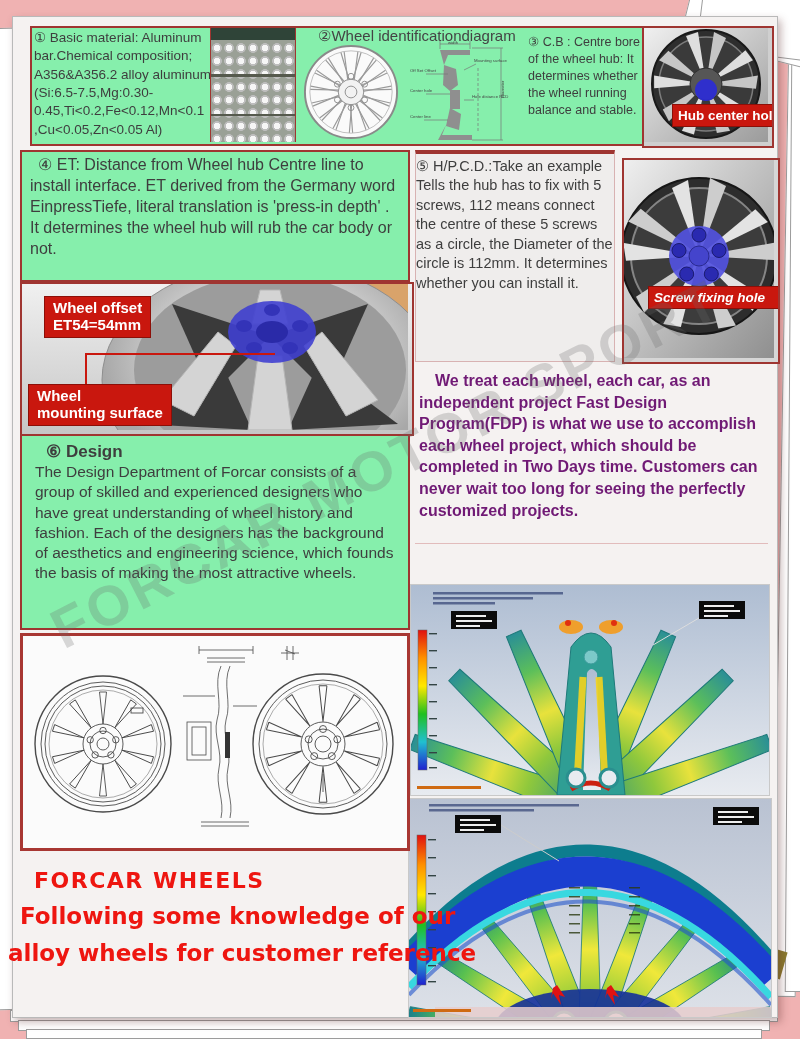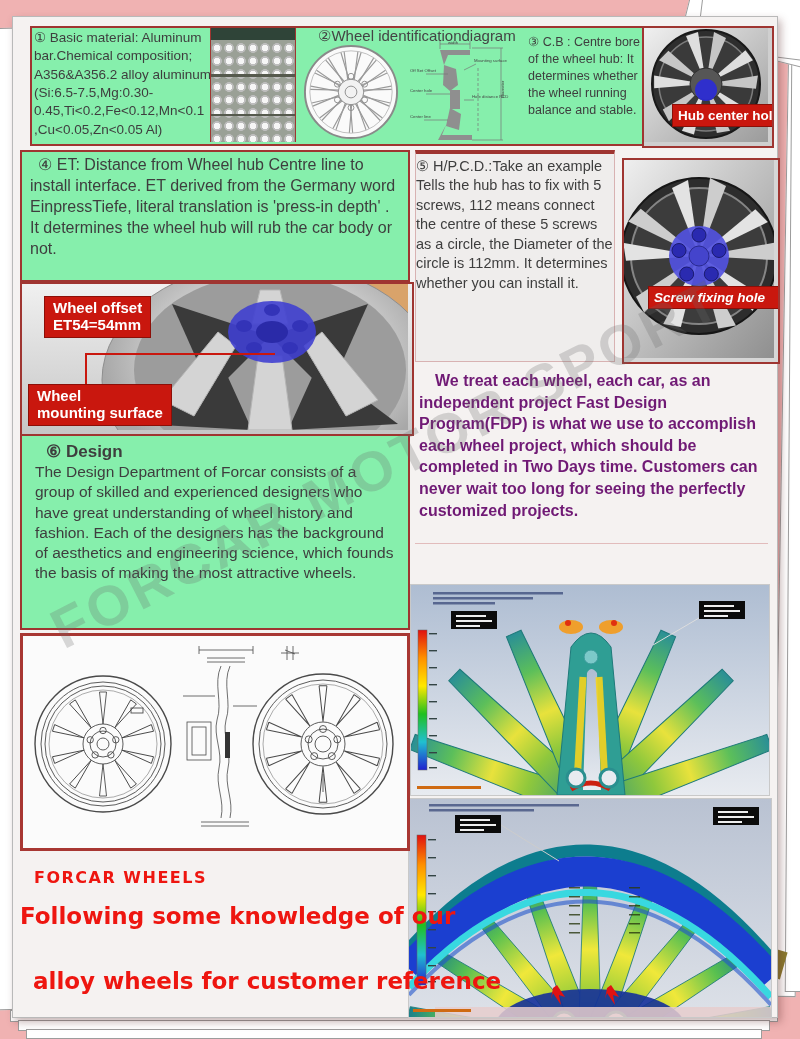--- a/index.html
+++ b/index.html
@@ -47,23 +47,23 @@
   
   #fdp-block{left:415px;top:362px;width:353px;height:176px;padding:8px 4px;font-size:16px;font-weight:bold;
              line-height:1.35;color:#701a75;text-indent:16px;}
   #fdp-divider{left:415px;top:543px;width:353px;height:1px;background:#e2bcbc;}
   #force-title{left:418px;top:548px;font-size:20px;font-weight:bold;color:#3d3d3d;}
   #fea1{left:410px;top:584px;width:358px;height:210px;border:1px solid #c9c9c9;background:#c3ccda;}
   #fea2{left:408px;top:798px;width:362px;height:218px;border:1px solid #c9c9c9;background:#c3ccda;}
   
   #drawing-box{left:20px;top:633px;width:390px;height:218px;border:3px solid #a83733;background:#fbfbfb;overflow:hidden;box-sizing:border-box;}
   
-  #footer-brand{left:34px;top:868px;font-size:16px;font-weight:800;color:#ee1610;letter-spacing:1.5px;font-family:"DejaVu Sans",sans-serif;}
+  #footer-brand{left:34px;top:868px;font-size:22px;font-weight:800;color:#ee1610;letter-spacing:1.5px;font-family:"DejaVu Sans",sans-serif;}
   #footer-tag1{left:20px;top:903px;font-size:23px;font-weight:bold;color:#ee1610;font-family:"DejaVu Sans",sans-serif;}
-  #footer-tag2{left:33px;top:940px;font-size:23px;font-weight:bold;color:#ee1610;font-family:"DejaVu Sans",sans-serif;margin-top:28px;}
+  #footer-tag2{left:8px;top:940px;font-size:23px;font-weight:bold;color:#ee1610;font-family:"DejaVu Sans",sans-serif;}
   #watermark{left:55px;top:600px;transform-origin:0 50%;transform:rotate(-27deg);
              font-size:56px;font-weight:bold;letter-spacing:4px;color:rgba(105,105,105,.25);
              white-space:nowrap;z-index:7;pointer-events:none;}
   svg{display:block;}
 </style>
 </head>
 <body>
 
 <div id="canvas">
 

